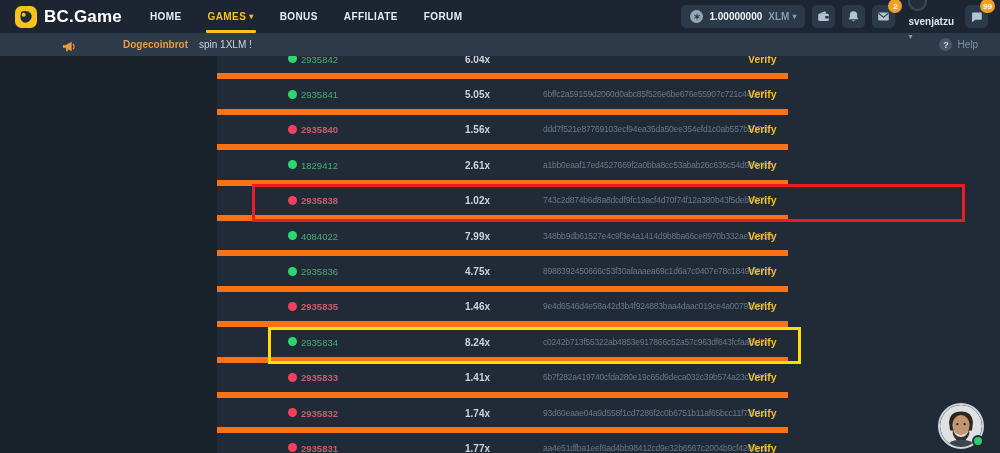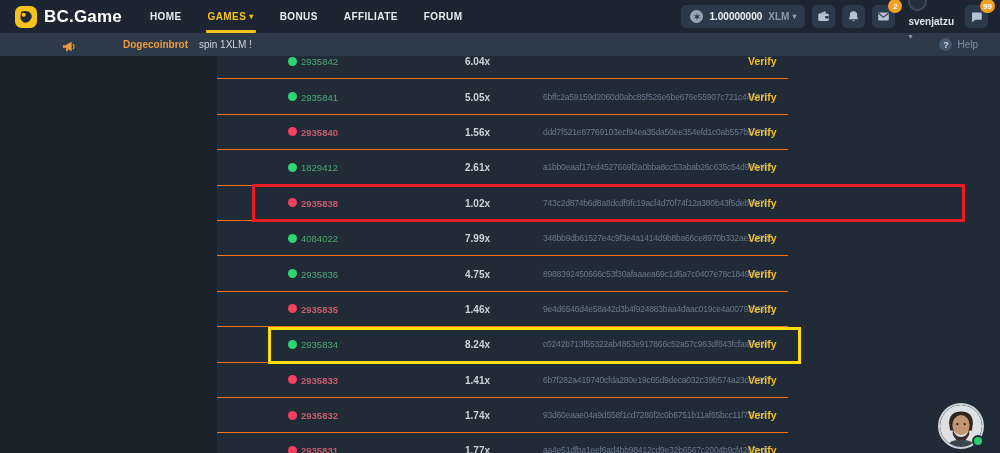--- a/index.html
+++ b/index.html
@@ -56,21 +56,21 @@
   .help-ic { width:13px; height:13px; border-radius:50%; background:#46586c;
              color:#cfd9e4; font-size:9px; font-weight:bold; display:flex;
              align-items:center; justify-content:center; }
   .help-tx { color:#7e93a8; font-size:10px; }
 
   
   .main { position:absolute; top:56px; left:0; right:0; bottom:0; background:#19212b; }
   .panel { position:absolute; top:0; left:217px; right:0; bottom:0;
            background:#202b37; overflow:hidden; }
   .rows { position:absolute; top:-12px; left:0; }
-  .row { position:relative; width:571px; height:35.4px; border-bottom:1px solid #f97316; }
+  .row { position:relative; width:571px; height:35.4px; border-bottom:6px solid #f97316; }
   .dot { position:absolute; left:71px; top:50%; margin-top:-4.5px; width:9px; height:9px;
          border-radius:50%; }
   .row.win  .dot { background:#2fd573; }
   .row.lose .dot { background:#f4405f; }
   .rid { position:absolute; left:84px; top:50%; transform:translateY(-50%);
          font-size:9.5px; }
   .row.win  .rid { color:#4da876; }
   .row.lose .rid { color:#c95c6c;font-weight:bold; }
   .mult { position:absolute; left:248px; top:50%; transform:translateY(-50%);
           font-size:10px; font-weight:bold; color:#ccd3da; }

